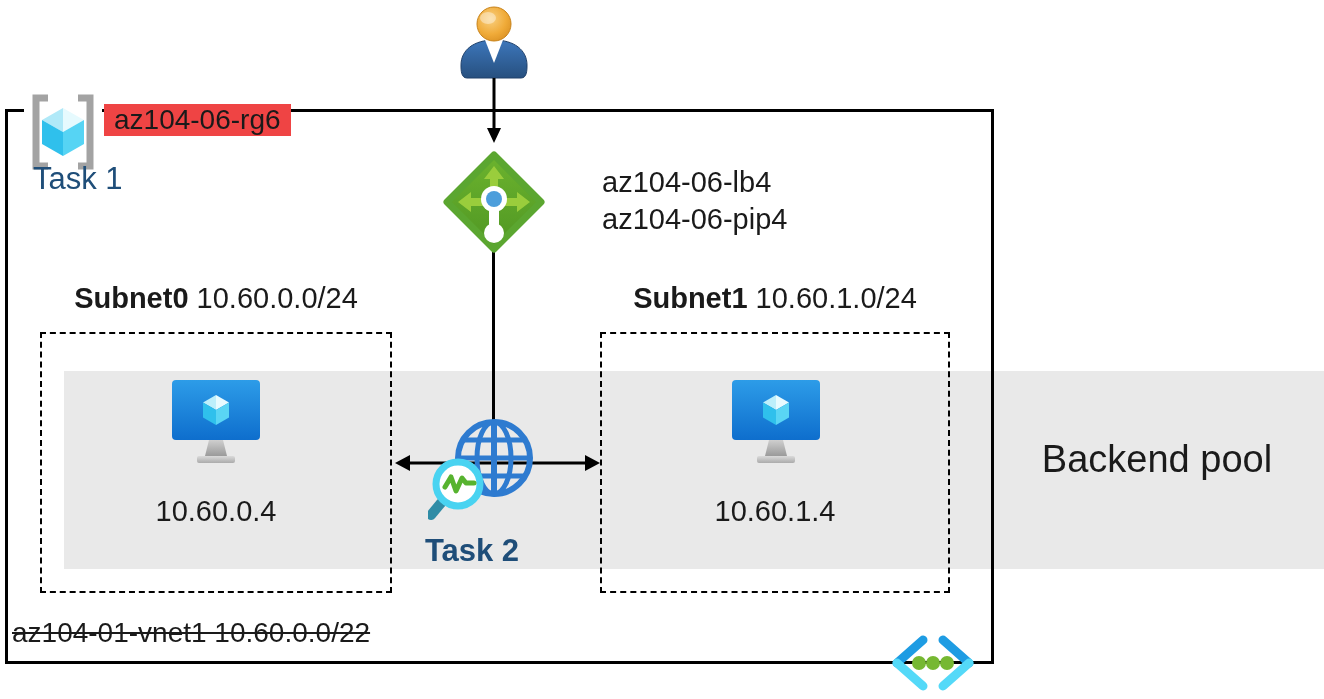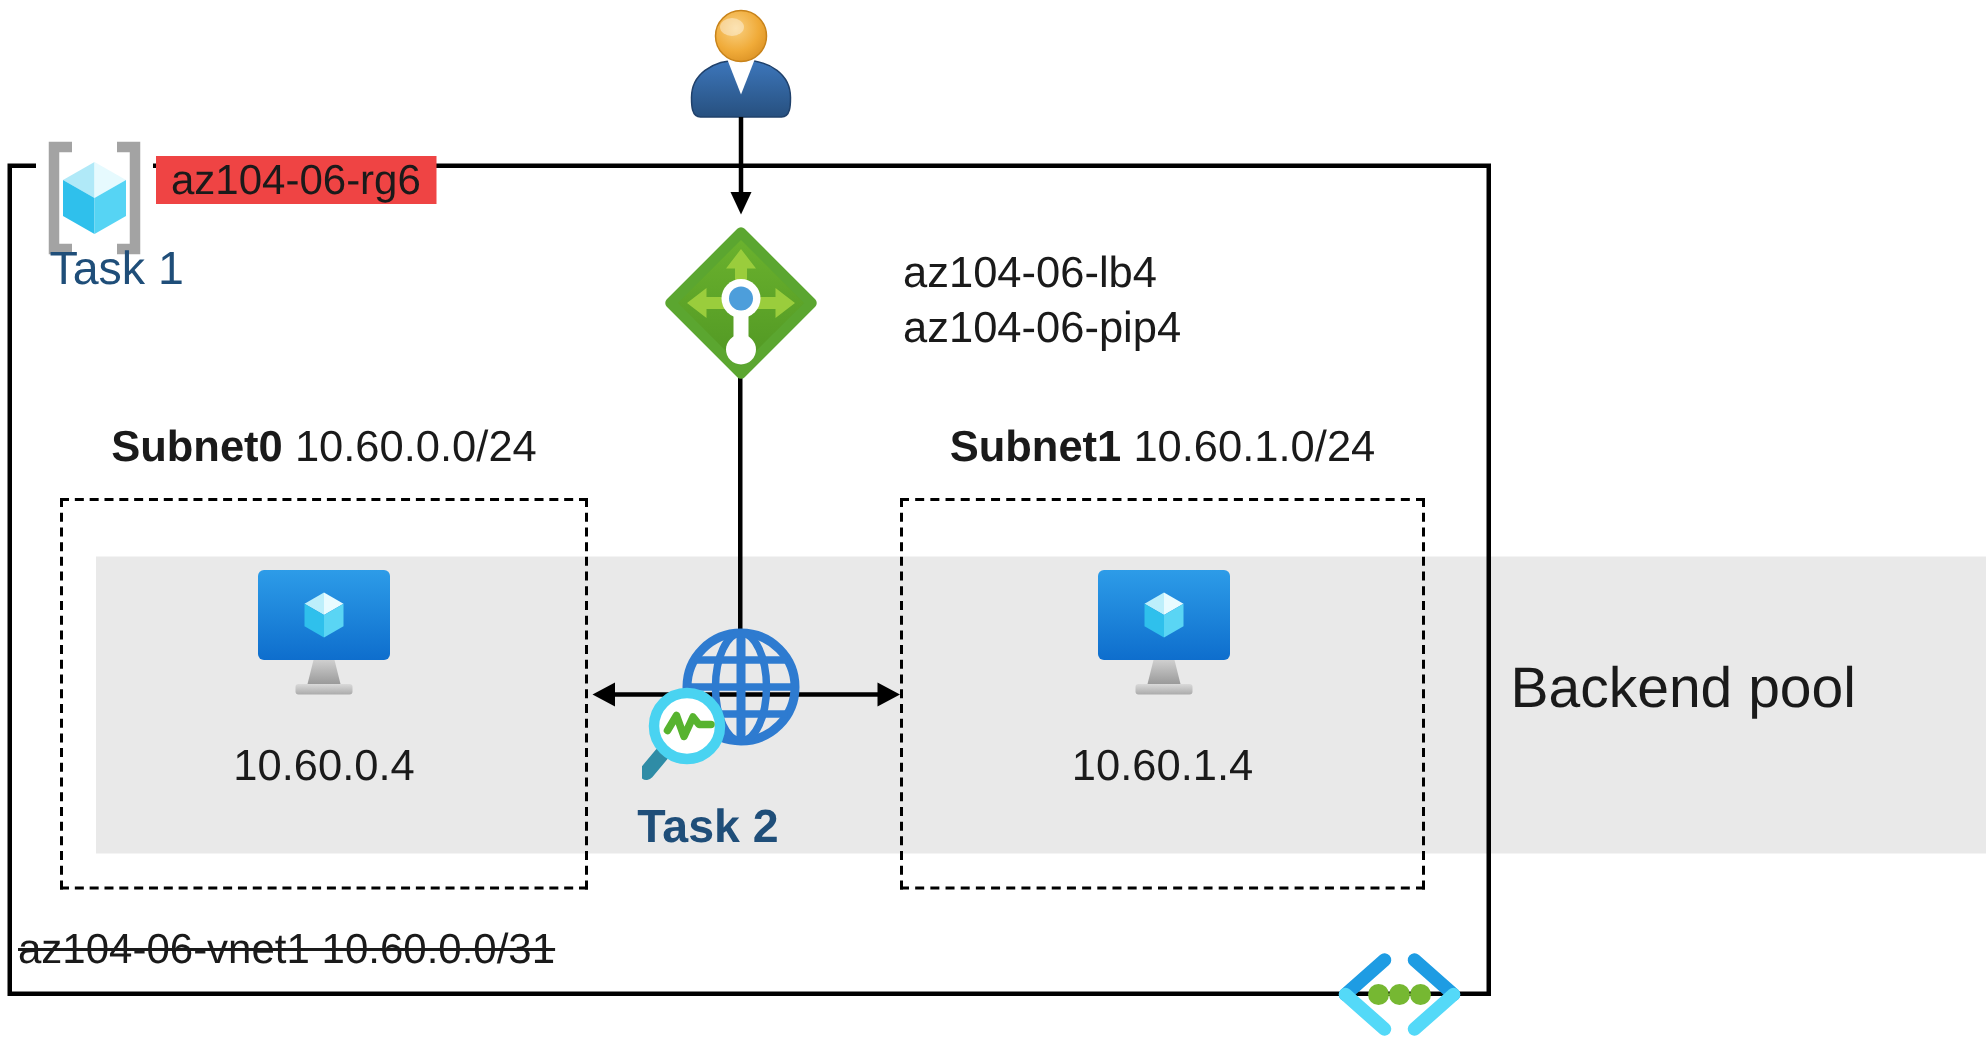--- a/index.html
+++ b/index.html
@@ -23,21 +23,21 @@
   #lb-labels{left:561px;top:164px;font-size:29px;line-height:37px;z-index:5;margin-left:41px;}
   .subnet-label{top:282px;font-size:29px;text-align:center;z-index:4;}
   #subnet0-label{left:40px;width:352px;}
   #subnet1-label{left:600px;width:350px;}
   .subnet-label b{font-weight:bold;margin-top:37px;}
   .vm-labels{top:493px;font-size:29px;line-height:36px;text-align:center;z-index:4;}
   #vm0-labels{left:40px;width:352px;}
   #vm1-labels{left:600px;width:350px;}
   #task2-label{left:412px;top:533px;width:120px;text-align:center;font-size:31px;font-weight:bold;color:var(--task-label,#1f4e79);z-index:5;}
   #vnet-label{left:12px;top:617px;font-size:28px;text-decoration:line-through;z-index:4;}
-  #backend-label{left:1007px;top:438px;width:300px;text-align:left;font-size:38px;color:#1a1a1a;z-index:4;}
+  #backend-label{left:1007px;top:438px;width:300px;text-align:center;font-size:38px;color:#1a1a1a;z-index:4;}
   
   #user-icon{left:457px;top:4px;z-index:5;}
   #user-arrow{left:486px;top:78px;z-index:5;}
   #rg-icon{left:24px;top:90px;background:#fff;z-index:5;}
   #lb-icon{left:443px;top:151px;z-index:5;}
   #lb-line{left:492px;top:250px;width:3px;height:210px;background:#000;z-index:3;}
   #double-arrow{left:393px;top:450px;z-index:4;}
   #globe-icon{left:428px;top:416px;z-index:4;}
   #vm0-icon{left:170px;top:378px;z-index:4;}
   #vm1-icon{left:730px;top:378px;z-index:4;}
@@ -171,21 +171,21 @@
       <line x1="30" y1="42" x2="102" y2="42" stroke-width="5"></line>
       <line x1="35" y1="24" x2="97" y2="24" stroke-width="5"></line>
       <line x1="35" y1="60" x2="97" y2="60" stroke-width="5"></line>
     </g>
     <line x1="13" y1="87" x2="3" y2="99" style="stroke:var(--magnifier-handle,#2f8ca6)" stroke-width="10" stroke-linecap="round"></line>
     <circle cx="30" cy="68" r="22" fill="#ffffff" style="stroke:var(--magnifier-cyan,#49d3f1)" stroke-width="7"></circle>
     <polyline points="17,71 23,61 28,75 34,62 38,67 46,67" fill="none" style="stroke:var(--zigzag-green,#57b32f)" stroke-width="5" stroke-linejoin="round" stroke-linecap="round"></polyline>
   </svg>
   <div class="abs" id="task2-label">Task 2</div>
 
-  <div class="abs" id="vnet-label">az104-06-vnet1 10.60.0.0/31</div>
+  <div class="abs" id="vnet-label">az104-01-vnet1 10.60.0.0/22</div>
   <div class="abs" id="backend-label">Backend pool</div>
 
   <svg class="abs" id="code-icon" width="90" height="64" viewBox="0 0 90 64">
     <line x1="35" y1="9" x2="9" y2="32" style="stroke:var(--code-blue,#1e9ce3)" stroke-width="9" stroke-linecap="round"></line>
     <line x1="9" y1="32" x2="35" y2="55" style="stroke:var(--code-cyan,#54d9f8)" stroke-width="9" stroke-linecap="round"></line>
     <line x1="55" y1="9" x2="81" y2="32" style="stroke:var(--code-blue,#1e9ce3)" stroke-width="9" stroke-linecap="round"></line>
     <line x1="81" y1="32" x2="55" y2="55" style="stroke:var(--code-cyan,#54d9f8)" stroke-width="9" stroke-linecap="round"></line>
     <circle cx="31" cy="32" r="7" style="fill:var(--code-dot-green,#76b832)"></circle>
     <circle cx="45" cy="32" r="7" style="fill:var(--code-dot-green,#76b832)"></circle>
     <circle cx="59" cy="32" r="7" style="fill:var(--code-dot-green,#76b832)"></circle>

